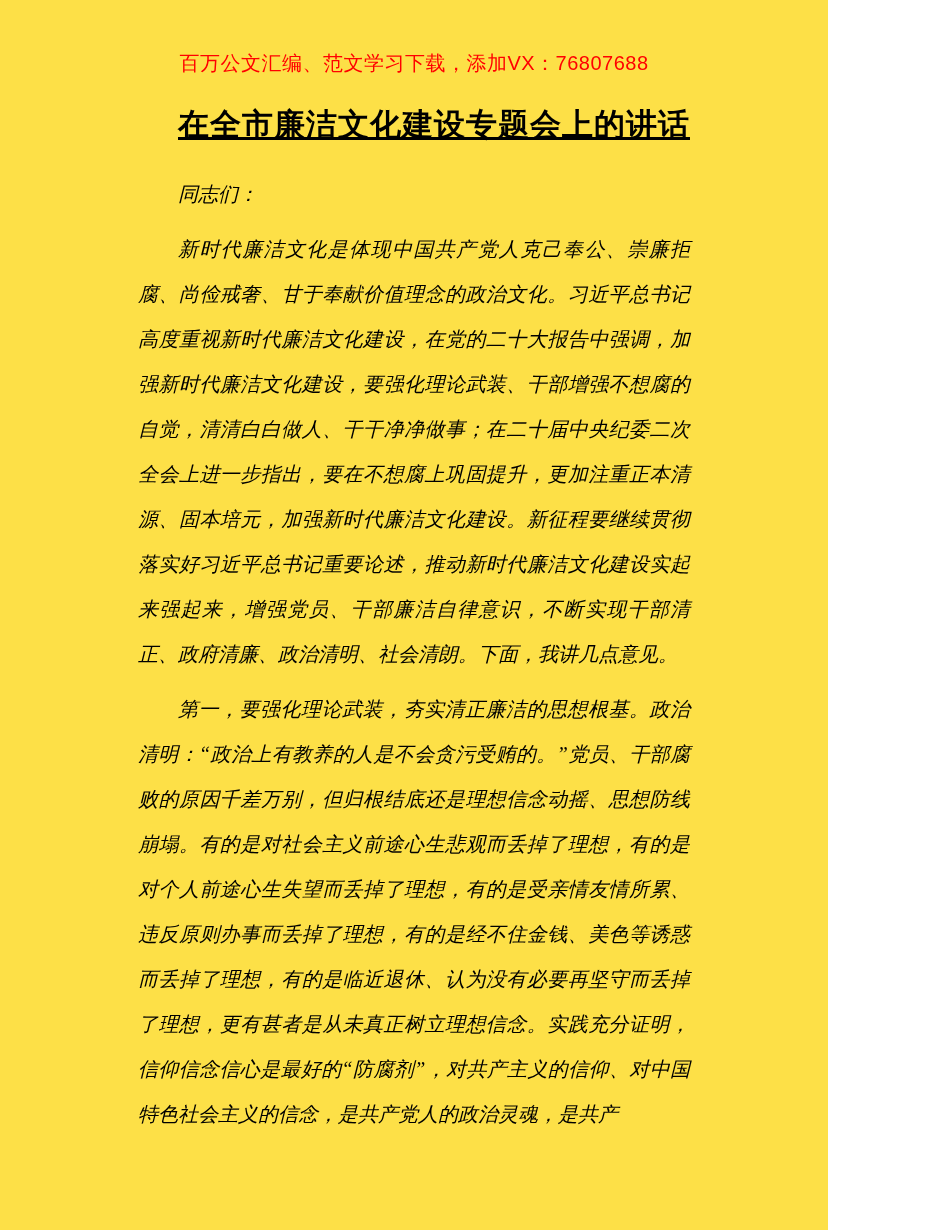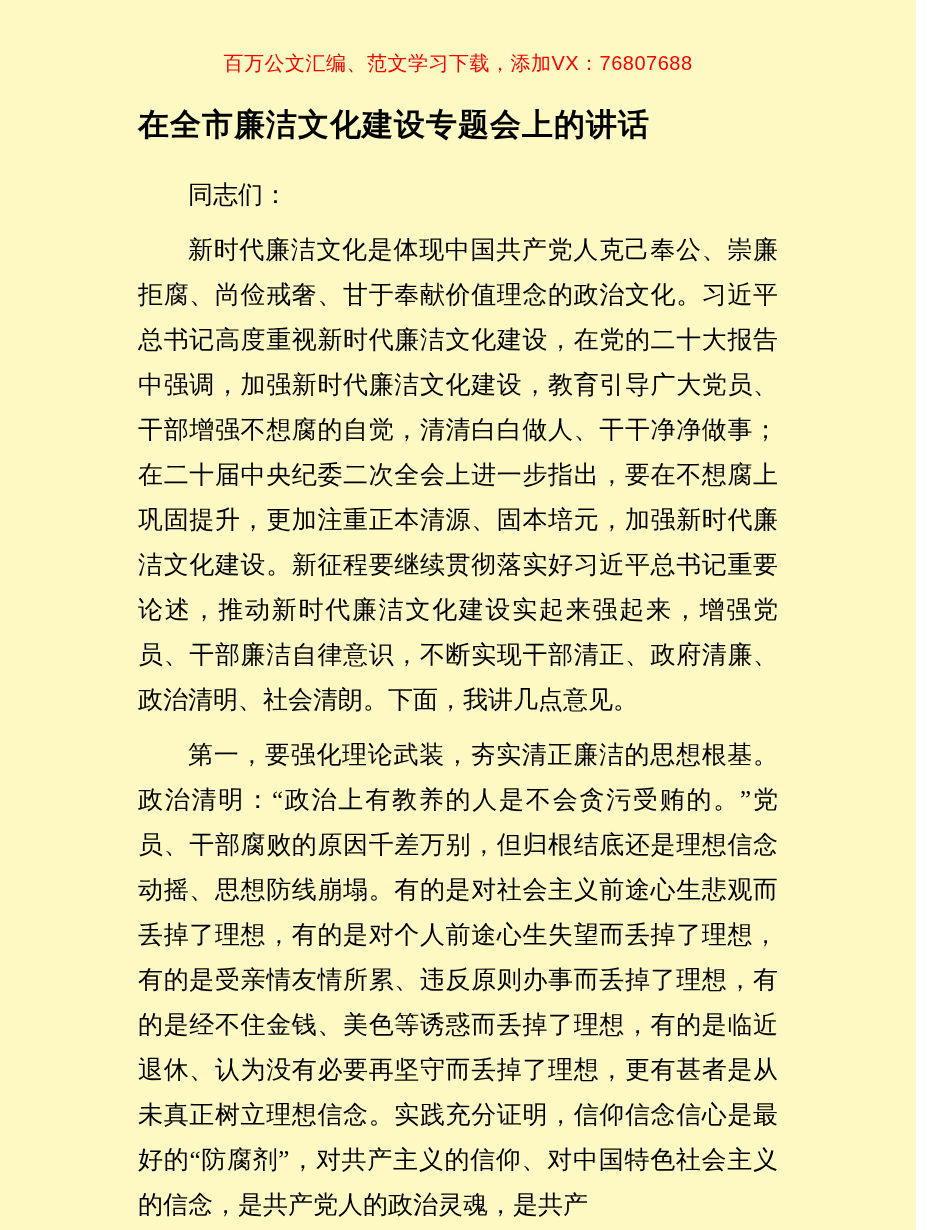--- a/index.html
+++ b/index.html
@@ -8,61 +8,63 @@
   }
   body {
     width: 950px;
     height: 1230px;
     background: #ffffff;
     font-family: "Liberation Serif", "DejaVu Serif", serif;
     color: #000000;
     overflow: hidden;
   }
   .page {
-    width: 916px;
+    width: 828px;
     height: 1230px;
     box-sizing: border-box;
     padding: 50px 138px 0 138px;
-    background: #fef9c3;
+    background: #fde047;
   }
   .notice {
     text-align: center;
     color: #ff0000;
     font-size: 20px;
     line-height: 26px;
     letter-spacing: 0.5px;
     margin: 0 0 28px 0;
     font-family: "Liberation Sans", "DejaVu Sans", sans-serif;
   }
   .title {
-    text-align: left;
+    text-align: right;
     font-size: 31px;
     font-weight: bold;
     margin: 0 0 26px 0;
     line-height: 42px;
     letter-spacing: 1px;
+    text-decoration: underline;
   }
   .para {
-    font-size: 25px;
+    font-size: 20px;
     line-height: 45px;
     text-align: justify;
     text-indent: 2em;
     margin: 0 0 10px 0;
     word-break: break-all;
+    font-style: italic;
   }
   .salutation {
     text-align: left;
   }
 </style>
 </head>
 <body>
 
 <div class="page">
   <div class="notice">百万公文汇编、范文学习下载，添加VX：76807688</div>
 
   <h1 class="title">在全市廉洁文化建设专题会上的讲话</h1>
 
   <p class="para salutation">同志们：</p>
 
-  <p class="para">新时代廉洁文化是体现中国共产党人克己奉公、崇廉拒腐、尚俭戒奢、甘于奉献价值理念的政治文化。习近平总书记高度重视新时代廉洁文化建设，在党的二十大报告中强调，加强新时代廉洁文化建设，教育引导广大党员、干部增强不想腐的自觉，清清白白做人、干干净净做事；在二十届中央纪委二次全会上进一步指出，要在不想腐上巩固提升，更加注重正本清源、固本培元，加强新时代廉洁文化建设。新征程要继续贯彻落实好习近平总书记重要论述，推动新时代廉洁文化建设实起来强起来，增强党员、干部廉洁自律意识，不断实现干部清正、政府清廉、政治清明、社会清朗。下面，我讲几点意见。</p>
+  <p class="para">新时代廉洁文化是体现中国共产党人克己奉公、崇廉拒腐、尚俭戒奢、甘于奉献价值理念的政治文化。习近平总书记高度重视新时代廉洁文化建设，在党的二十大报告中强调，加强新时代廉洁文化建设，要强化理论武装、干部增强不想腐的自觉，清清白白做人、干干净净做事；在二十届中央纪委二次全会上进一步指出，要在不想腐上巩固提升，更加注重正本清源、固本培元，加强新时代廉洁文化建设。新征程要继续贯彻落实好习近平总书记重要论述，推动新时代廉洁文化建设实起来强起来，增强党员、干部廉洁自律意识，不断实现干部清正、政府清廉、政治清明、社会清朗。下面，我讲几点意见。</p>
 
   <p class="para">第一，要强化理论武装，夯实清正廉洁的思想根基。政治清明：“政治上有教养的人是不会贪污受贿的。”党员、干部腐败的原因千差万别，但归根结底还是理想信念动摇、思想防线崩塌。有的是对社会主义前途心生悲观而丢掉了理想，有的是对个人前途心生失望而丢掉了理想，有的是受亲情友情所累、违反原则办事而丢掉了理想，有的是经不住金钱、美色等诱惑而丢掉了理想，有的是临近退休、认为没有必要再坚守而丢掉了理想，更有甚者是从未真正树立理想信念。实践充分证明，信仰信念信心是最好的“防腐剂”，对共产主义的信仰、对中国特色社会主义的信念，是共产党人的政治灵魂，是共产</p>
 </div>
 
 </body></html>

